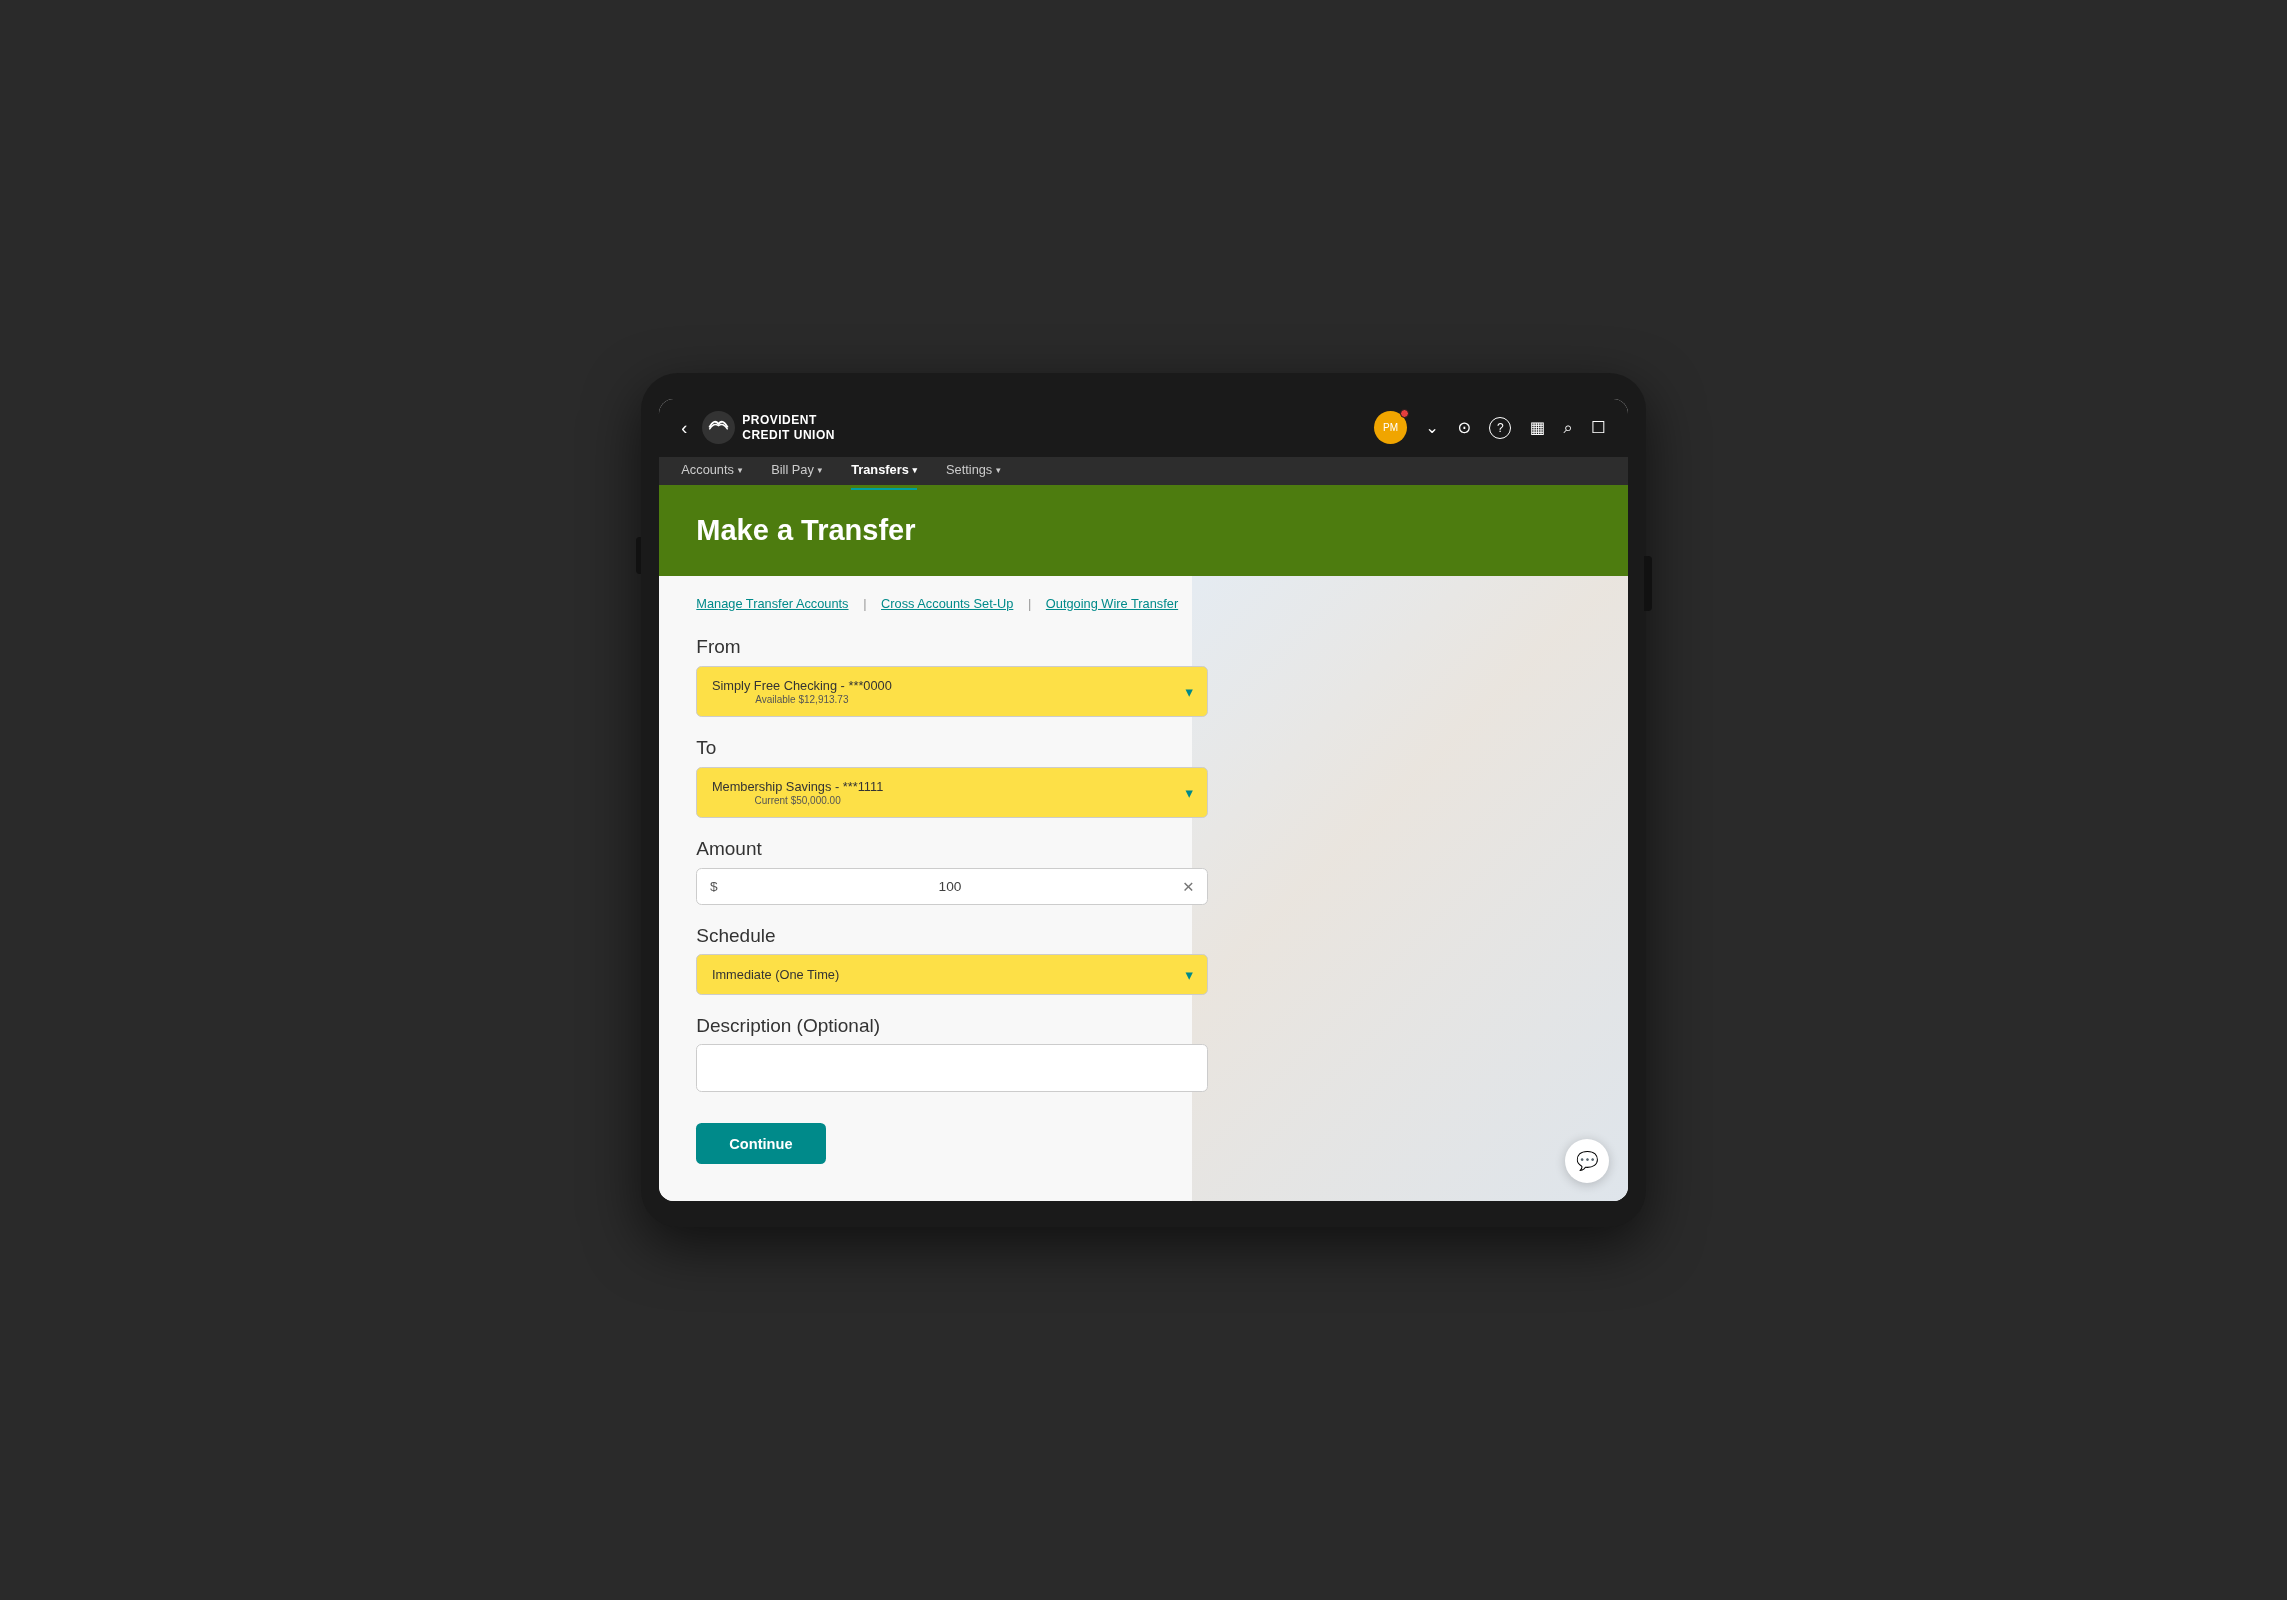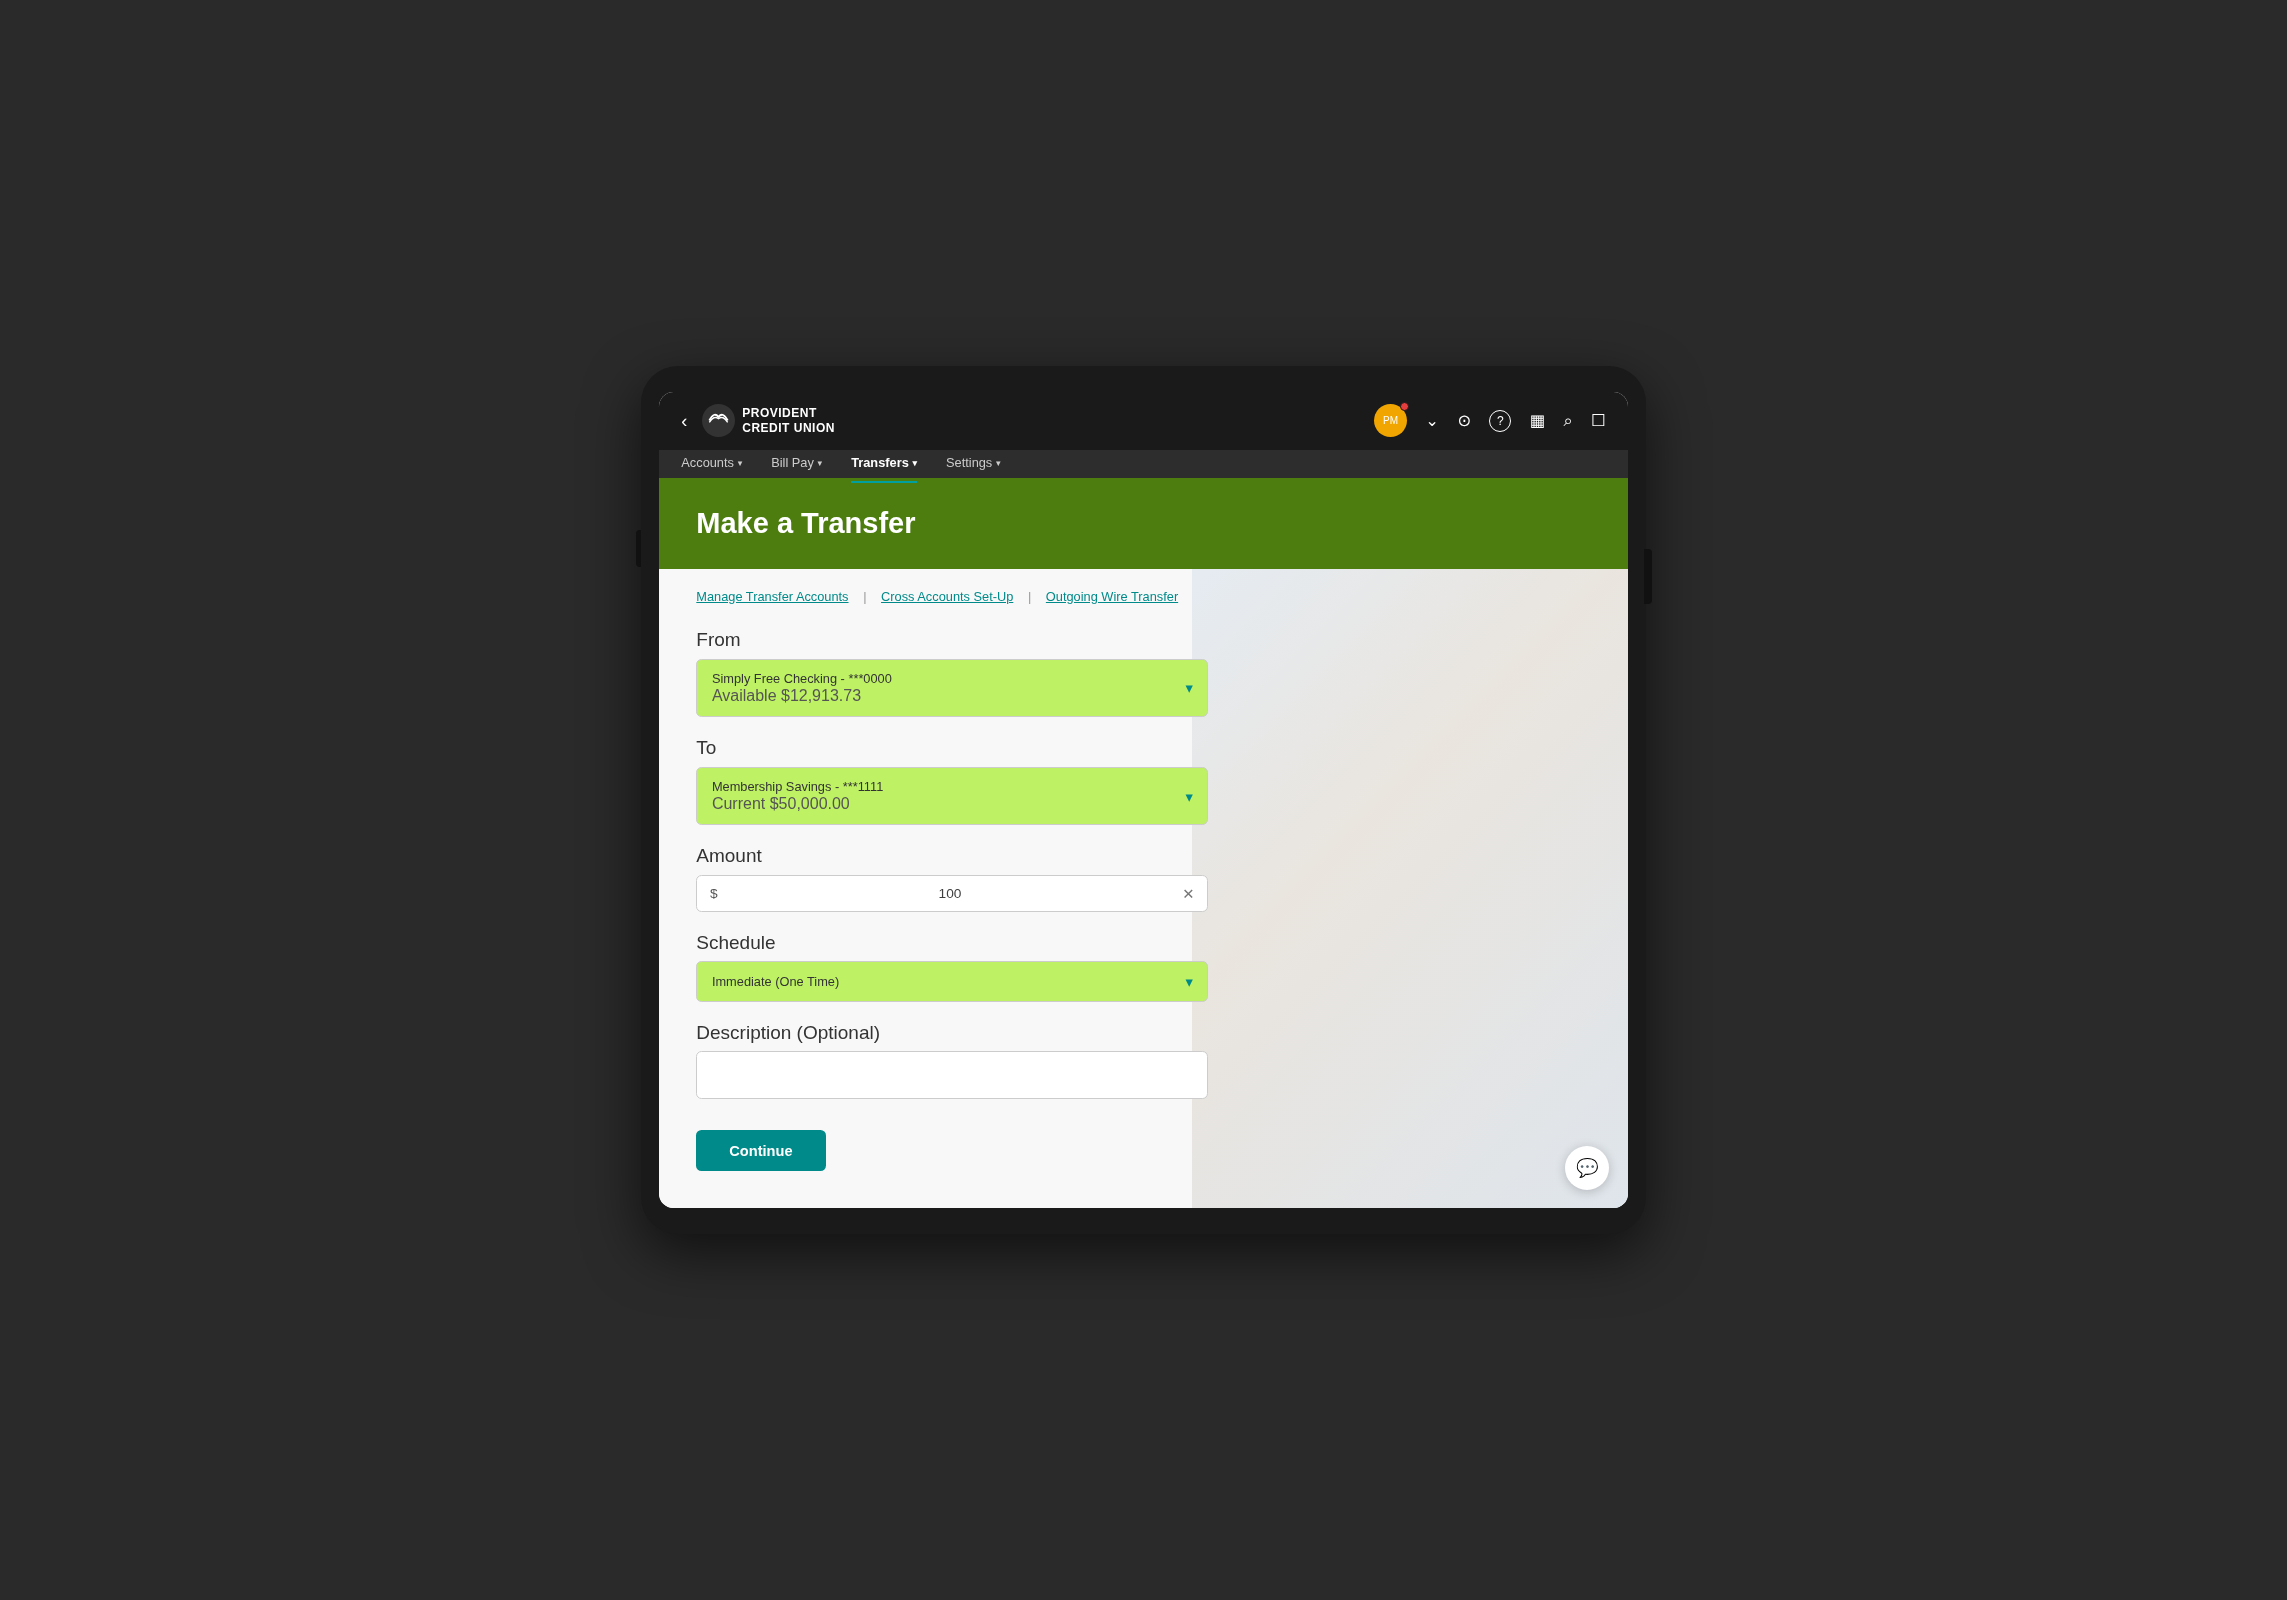--- a/index.html
+++ b/index.html
@@ -202,21 +202,21 @@
     }
 
     .form-label {
       font-size: 19px;
       color: #333;
       margin-bottom: 7.3px;
       display: block;
     }
 
     .select-box {
-      background: #bef264;
+      background: #fde047;
       border: 1.4px solid #ccc;
       border-radius: 5.5px;
       padding: 11px 14.6px;
       display: flex;
       align-items: center;
       justify-content: space-between;
       cursor: pointer;
       width: 100%;
     }
 
@@ -225,22 +225,23 @@
       flex-direction: column;
       gap: 1.8px;
     }
 
     .select-box-title {
       font-size: 12.8px;
       color: #333;
     }
 
     .select-box-sub {
-      font-size: 16px;
+      font-size: 10px;
       color: #555;
+      text-align: center;
     }
 
     .select-chevron {
       color: #008a8a;
       font-size: 14.6px;
     }
 
     .amount-input-wrap {
       background: #fff;
       border: 1.4px solid #ccc;

